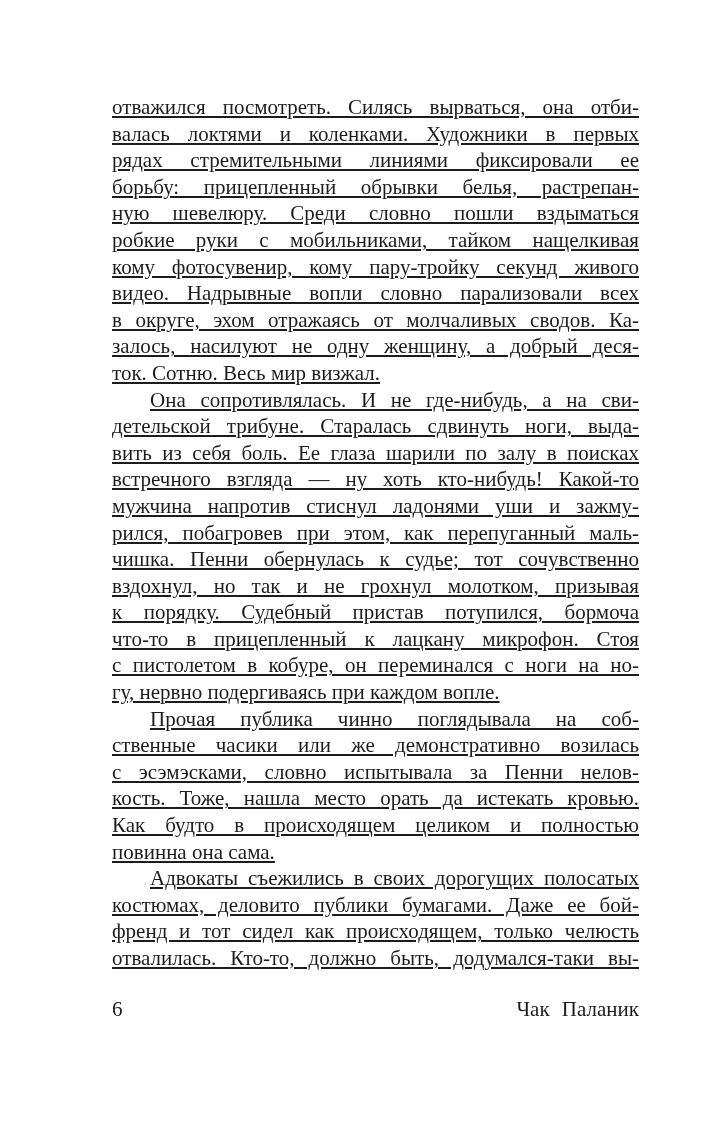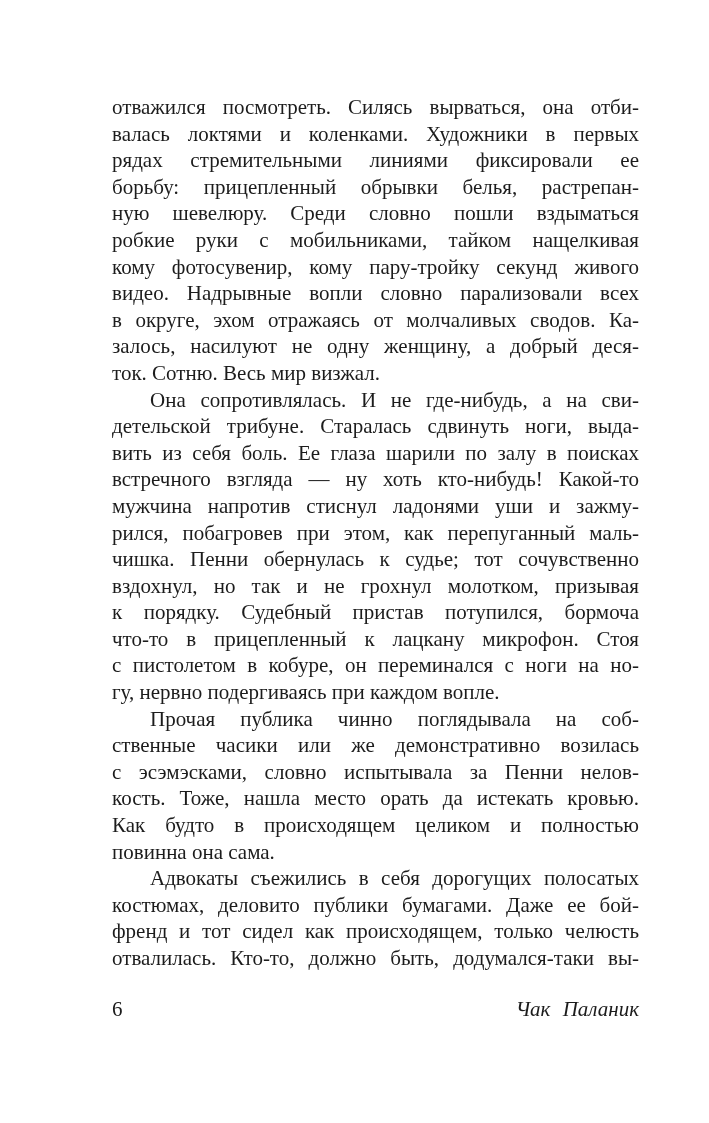--- a/index.html
+++ b/index.html
@@ -32,20 +32,21 @@
   .para {
     margin: 0;
     padding: 0;
   }
   
   .line {
     text-align: justify;
     height: 26.6px;
     overflow: hidden;
     white-space: normal;
+    text-decoration: underline;
   }
   
   .line::after {
     content: "";
     display: inline-block;
     width: 100%;
     height: 0;
   }
   
   .line.endline {
@@ -65,21 +66,20 @@
     display: flex;
     justify-content: space-between;
     align-items: baseline;
     font-size: 21px;
     line-height: 27px;
   }
   .page-number {
     font-style: normal;
   }
   .running-title {
-    font-style: italic;
     word-spacing: 7px;
   }
 </style>
 </head>
 <body style="--paper: #ffffff; --ink: #1c1c1c;">
 
 <div class="page">
   <main class="text-block">
       <div class="para">
         <div class="line">отважился посмотреть. Силясь вырваться, она отби-</div>
@@ -110,21 +110,21 @@
       </div>
       <div class="para indent">
         <div class="line">Прочая публика чинно поглядывала на соб-</div>
         <div class="line">ственные часики или же демонстративно возилась</div>
         <div class="line">с эсэмэсками, словно испытывала за Пенни нелов-</div>
         <div class="line">кость. Тоже, нашла место орать да истекать кровью.</div>
         <div class="line">Как будто в происходящем целиком и полностью</div>
         <div class="line endline">повинна она сама.</div>
       </div>
       <div class="para indent">
-        <div class="line">Адвокаты съежились в себя дорогущих полосатых</div>
+        <div class="line">Адвокаты съежились в своих дорогущих полосатых</div>
         <div class="line">костюмах, деловито публики бумагами. Даже ее бой-</div>
         <div class="line">френд и тот сидел как происходящем, только челюсть</div>
         <div class="line">отвалилась. Кто-то, должно быть, додумался-таки вы-</div>
       </div>
     </main>
   <footer class="page-footer">
     <span class="page-number">6</span>
     <span class="running-title">Чак Паланик</span>
   </footer>
 </div>

